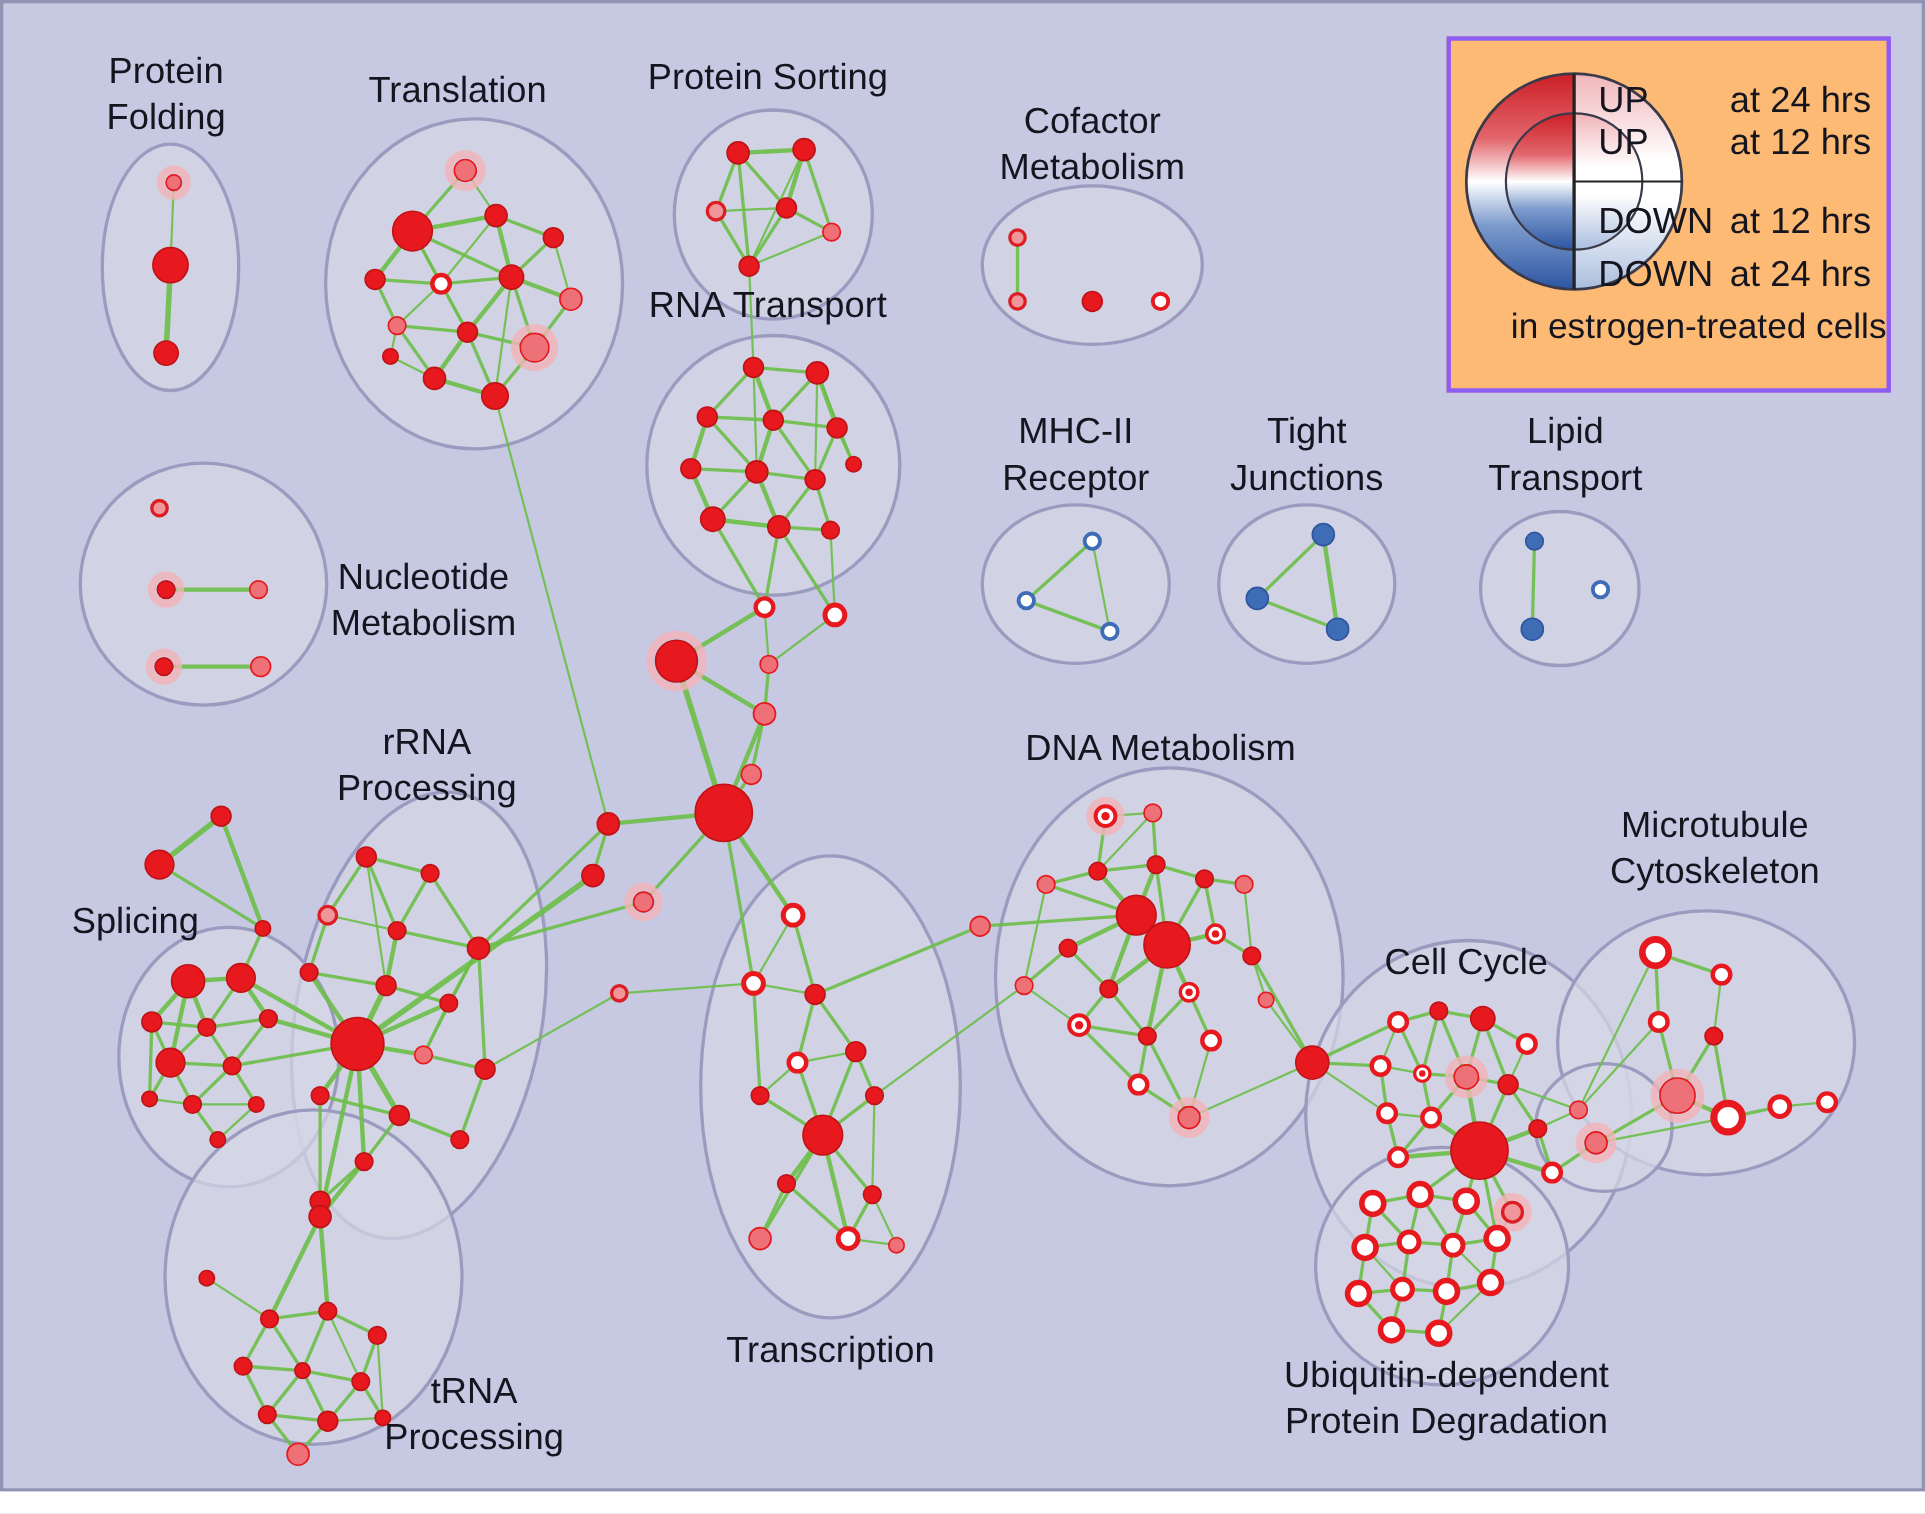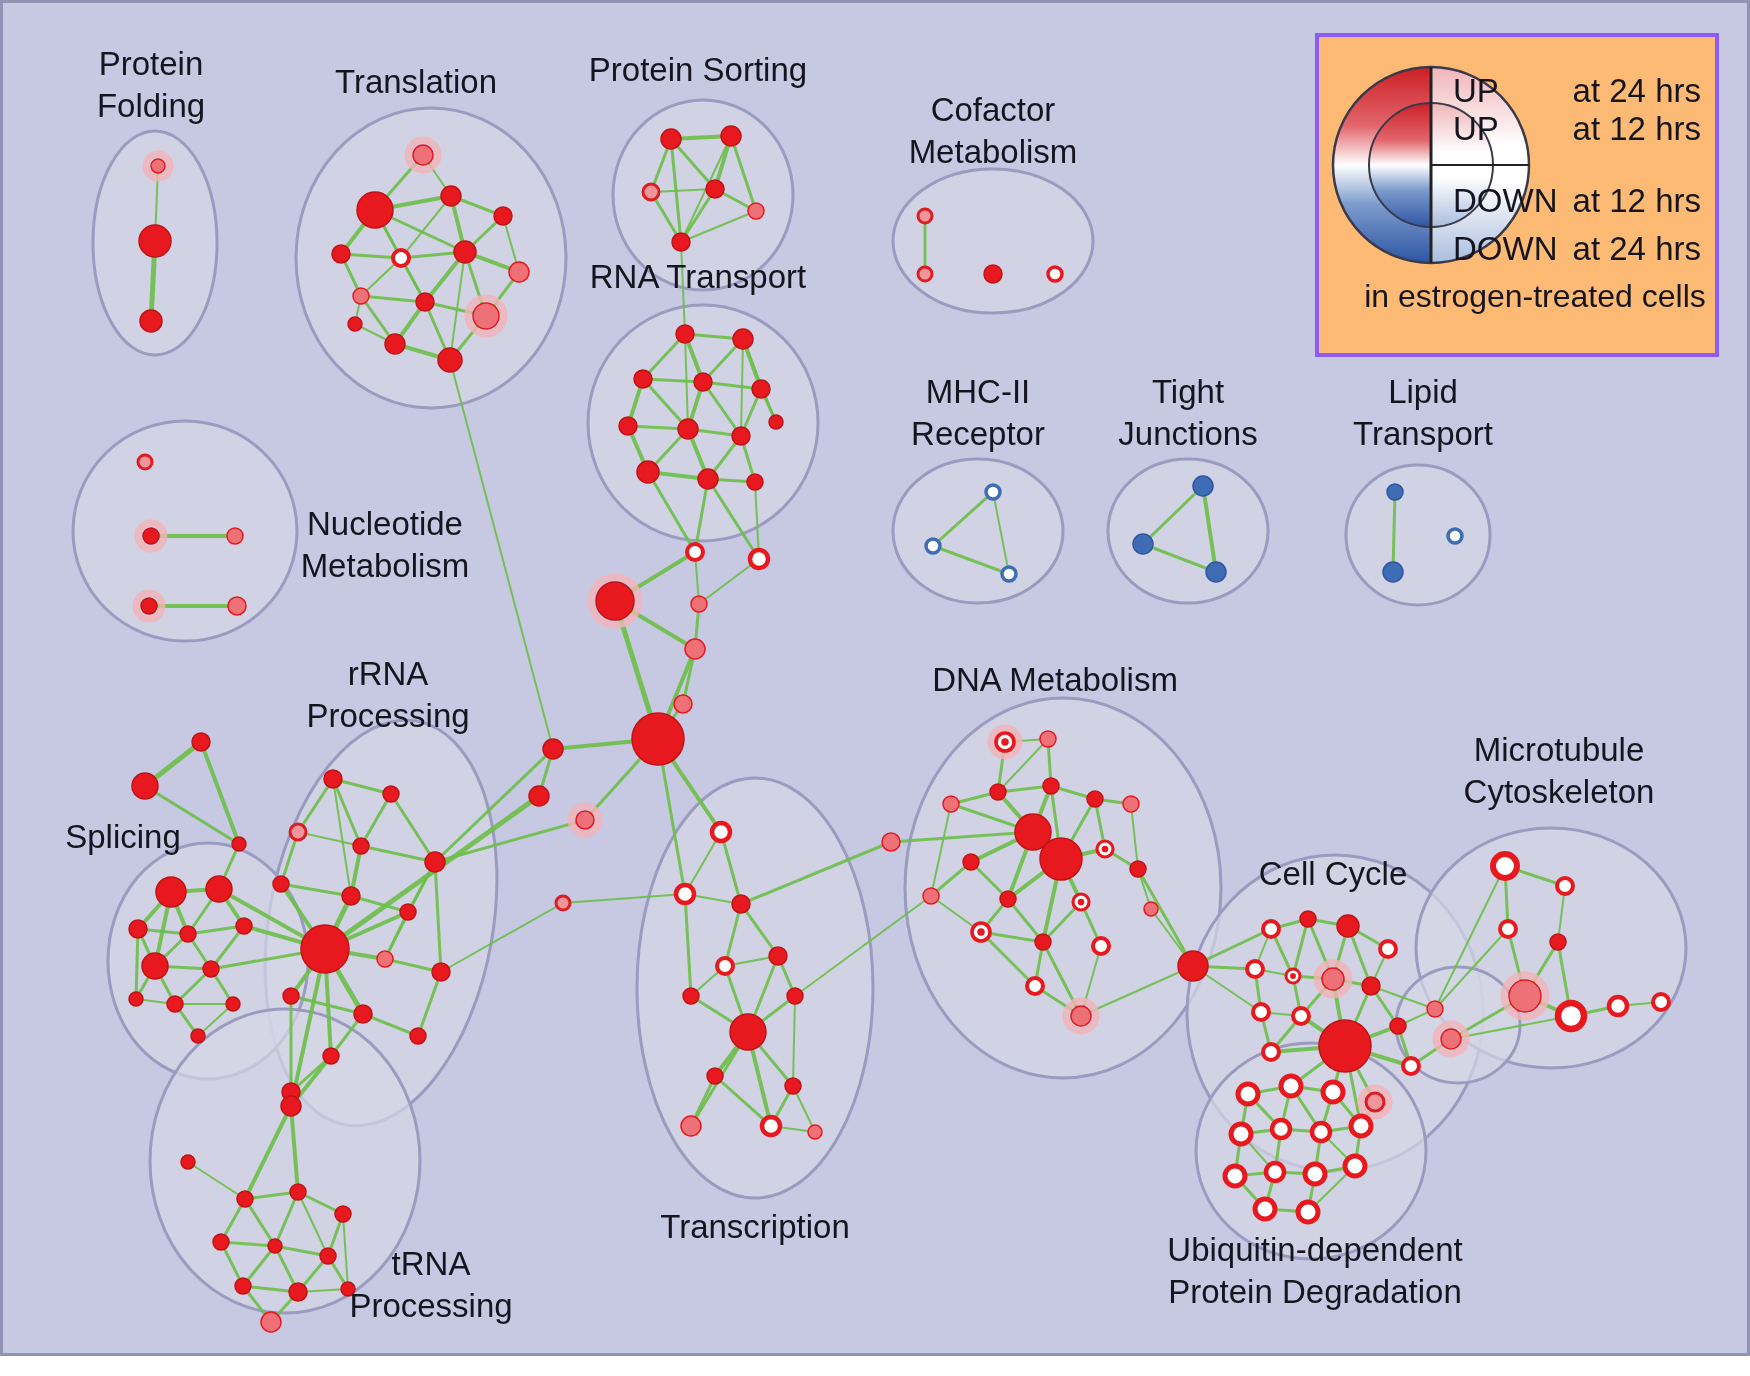--- a/index.html
+++ b/index.html
@@ -16,21 +16,21 @@
   .legend{
     position:absolute;left:1312px;top:30px;width:404px;height:324px;
     border:4px solid #8b5cf6;background:#fdba74;box-sizing:border-box;
     line-height:1.1;
   }
   .legend .glyph{position:absolute;left:6px;top:22px;}
   .legend .lrow{position:absolute;left:0;width:100%;height:36px;font-size:33px;color:#15151f;}
   .legend .lrow .dir{position:absolute;left:134px;}
   .legend .lrow .time{position:absolute;right:14px;}
   .lrow1{top:36px;} .lrow2{top:74px;} .lrow3{top:146px;} .lrow4{top:194px;}
-  .legend .foot{position:absolute;left:0;width:100%;text-align:center;font-size:32px;color:#15151f;padding-left:18px;}
+  .legend .foot{position:absolute;left:0;width:100%;text-align:right;font-size:32px;color:#15151f;}
   .foot1{top:242px;} .foot2{top:280px;}
 </style>
 </head>
 <body>
 
 <div id="canvas">
   <svg id="network" width="1750" height="1376" viewBox="0 0 1750 1376">
       <ellipse cx="152" cy="240" rx="62" ry="112" fill="#d6d6e6" fill-opacity="0.7" stroke="#9a9bbf" stroke-width="3"></ellipse>
       <ellipse cx="428" cy="255" rx="135" ry="150" fill="#d6d6e6" fill-opacity="0.7" stroke="#9a9bbf" stroke-width="3"></ellipse>
       <ellipse cx="700" cy="192" rx="90" ry="95" fill="#d6d6e6" fill-opacity="0.7" stroke="#9a9bbf" stroke-width="3"></ellipse>

